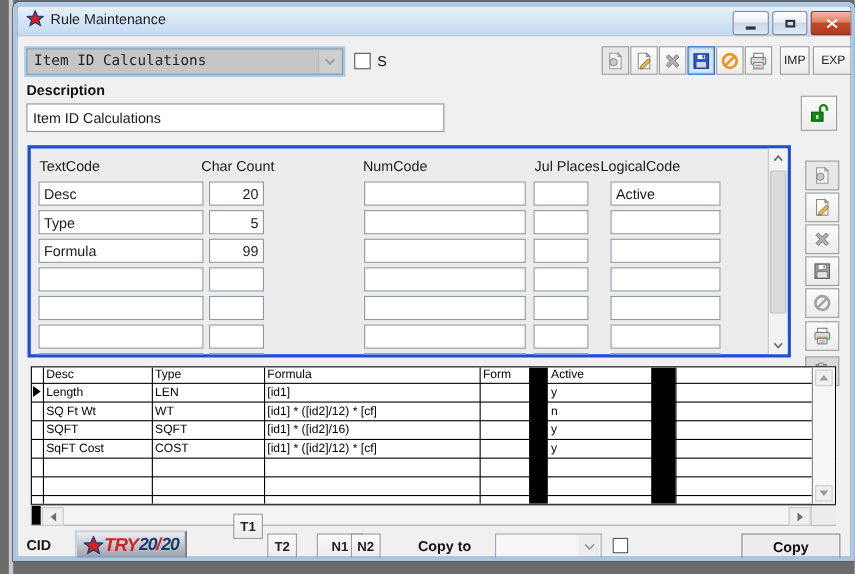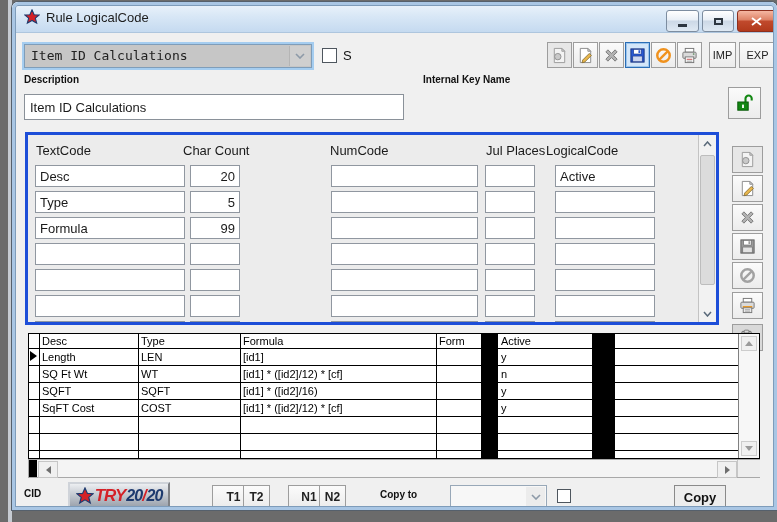--- a/index.html
+++ b/index.html
@@ -10,21 +10,21 @@
   .win-frame{position:absolute;inset:0;border:3px solid #a9c6e4;border-radius:6px 6px 0 0;box-shadow:inset 0 0 0 1px #7e9cba;pointer-events:none;z-index:60}
   .titlebar{position:absolute;left:0;top:0;width:765px;height:30px;background:linear-gradient(#eef5fc,#d8e7f6 48%,#c5daf0);border-bottom:1px solid #aec6de}
   .title-text{position:absolute;left:34px;top:8px;font-size:13px;color:#1c1c1c}
   .tbtn{position:absolute;top:8px;height:20px;border:1px solid #7d8da0;border-radius:3px;background:linear-gradient(#ffffff,#e9eff6 45%,#ccd8e6 50%,#dfe9f3);display:flex;align-items:center;justify-content:center}
   .tbtn.close{background:linear-gradient(#f5b7a2,#dd8165 45%,#c14a2d 50%,#b23a1c);border-color:#8d2f1d}
   
   .btn3d{background:linear-gradient(#fbfbfb,#ececec);border:1px solid #9d9d9d;display:flex;align-items:center;justify-content:center;box-sizing:border-box}
   .btn3d.sel{border:1px solid #2a6db5;background:#d3e6f9;box-shadow:0 0 0 1px #9cc5ec inset}
   .btn3d.dim{background:#e7e7e7}
   .inp{background:#fff;border:1px solid #8a9199;box-sizing:border-box;font-size:13px;color:#1a1a1a;display:flex;align-items:center;padding:0 5px;white-space:nowrap;overflow:hidden}
-  .lbl{font-weight:bold;font-size:10px;color:#111}
+  .lbl{font-weight:bold;font-size:13px;color:#111}
   .cbx{background:#fff;border:1px solid #4e565e;box-sizing:border-box}
   
   .panel{position:absolute;left:13px;top:130px;width:694px;height:193px;background:#ececec;border:3px solid #1d4ed8;box-sizing:border-box;overflow:hidden}
   .gh{position:absolute;top:8px;font-size:13px;color:#1a1a1a;white-space:nowrap}
   .gcell{position:absolute;height:22px;background:#fff;border:1px solid #9097a0;box-sizing:border-box;font-size:13px;color:#1a1a1a;display:flex;align-items:center;padding:0 4px;white-space:nowrap;overflow:hidden}
   .gcell.num{justify-content:flex-end}
   .vscroll{position:absolute;right:0;top:0;bottom:0;width:17px;background:#f2f2f2;border-left:1px solid #c3c3c3}
   .sbtn{position:absolute;left:0;width:17px;height:17px;display:flex;align-items:center;justify-content:center;background:#f2f2f2}
   .thumb{position:absolute;left:1px;width:15px;background:#dcdcdc;border:1px solid #bdbdbd;border-radius:2px;box-sizing:border-box}
   
@@ -56,21 +56,21 @@
 <div class="abs" style="left:8px;top:0;width:4px;height:522px;background:#c6cbd2"></div>
 
 <div class="win">
 
   <div class="titlebar">
     <span class="abs" style="left:12px;top:7px">
       <svg width="16" height="16" viewBox="0 0 20 20">
           <path d="M10 1 L12.7 7.1 L19 7.5 L14.2 11.5 L15.9 17.8 L10 14.3 L4.1 17.8 L5.8 11.5 L1 7.5 L7.3 7.1 Z" fill="#d42127" stroke="#1d3a6e" stroke-width="1.3"></path>
         </svg>
     </span>
-    <span class="title-text">Rule LogicalCode</span>
+    <span class="title-text">Rule Maintenance</span>
     <span class="tbtn" style="left:654px;width:31px">
         <span style="width:9px;height:3px;background:#2d3640;margin-top:8px"></span>
       </span>
     <span class="tbtn" style="left:690px;width:30px">
         <span style="width:9px;height:7px;border:2px solid #2d3640;box-sizing:border-box"></span>
       </span>
     <span class="tbtn close" style="left:725px;width:37px">
       <svg width="11" height="9" viewBox="0 0 11 9">
           <path d="M1 1 L10 8 M10 1 L1 8" stroke="#fff" stroke-width="1.8"></path>
         </svg>
@@ -135,21 +135,20 @@
     <span style="width:5px"></span>
     <span class="btn3d" style="width:27px;height:26px;font-size:11px;color:#222">IMP</span>
     <span style="width:1px"></span>
     <span class="btn3d" style="width:37px;height:26px;font-size:11px;color:#222">EXP</span>
   </div>
 
   <span class="lbl abs" style="left:12px;top:72px">Description</span>
   <div class="inp abs" style="left:12px;top:92px;width:380px;height:26px">
     <span>Item ID Calculations</span>
   </div>
-  <span class="lbl abs" style="left:411px;top:72px">Internal Key Name</span>
   <span class="btn3d abs" style="left:716px;top:85px;width:33px;height:32px">
     <svg width="20" height="20" viewBox="0 0 20 20">
         <path d="M10.5 9 V5.6 a3.1 3.1 0 0 1 6.2 0 V7.6" fill="none" stroke="#128712" stroke-width="2.1"></path>
         <rect x="2.8" y="9" width="10.4" height="8.2" fill="#128712" stroke="#0a5c0a"></rect>
         <rect x="7" y="11.6" width="2" height="3.4" fill="#eaf5ea"></rect>
       </svg>
   </span>
 
   <div class="panel">
     <span class="gh" style="left:8px">TextCode</span>
@@ -344,35 +343,35 @@
   <div class="logo">
     <svg width="18" height="18" viewBox="0 0 20 20">
         <path d="M10 1 L12.7 7.1 L19 7.5 L14.2 11.5 L15.9 17.8 L10 14.3 L4.1 17.8 L5.8 11.5 L1 7.5 L7.3 7.1 Z" fill="#d42127" stroke="#1d3a6e" stroke-width="1.3"></path>
       </svg>
     <span class="try">TRY</span>
     <span class="yr">20</span>
     <span class="sep">/</span>
     <span class="yr">20</span>
   </div>
 
-  <span class="btn3d fbtn abs" style="left:200px;top:483px;width:43px;height:23px">T1</span>
+  <span class="btn3d fbtn abs" style="left:200px;top:465px;width:27px;height:23px">T1</span>
   <span class="btn3d fbtn abs" style="left:231px;top:483px;width:27px;height:23px">T2</span>
   <span class="btn3d fbtn abs" style="left:276px;top:483px;width:42px;height:23px">N1</span>
   <span class="btn3d fbtn abs" style="left:307px;top:483px;width:27px;height:23px">N2</span>
 
   <span class="lbl abs" style="left:368px;top:487px">Copy to</span>
 
   <div class="abs" style="left:438px;top:483px;width:97px;height:24px;background:#f7f7f7;border:1px solid #98a8b8;box-sizing:border-box">
     <span class="abs" style="left:5px;top:4px;font-size:12px"></span>
     <span class="abs" style="right:1px;top:1px;bottom:1px;width:19px;background:#ececec;display:flex;align-items:center;justify-content:center">
       <svg width="10" height="6" viewBox="0 0 10 6">
           <polyline points="1,1 5,5 9,1" fill="none" stroke="#8d9aa8" stroke-width="1.6"></polyline>
         </svg>
     </span>
   </div>
 
   <span class="cbx abs" style="left:545px;top:487px;width:14px;height:14px"></span>
   <span class="lbl abs" style="left:565px;top:509px">Copy All Rules</span>
 
-  <span class="btn3d abs" style="left:662px;top:483px;width:52px;height:24px;font-size:13px;font-weight:bold;color:#111;background:#ededed;border:1px solid #8a8a8a">Copy</span>
+  <span class="btn3d abs" style="left:662px;top:483px;width:90px;height:24px;font-size:13px;font-weight:bold;color:#111;background:#ededed;border:1px solid #8a8a8a">Copy</span>
 
   <div class="win-frame"></div>
 </div>
 
 </body></html>

